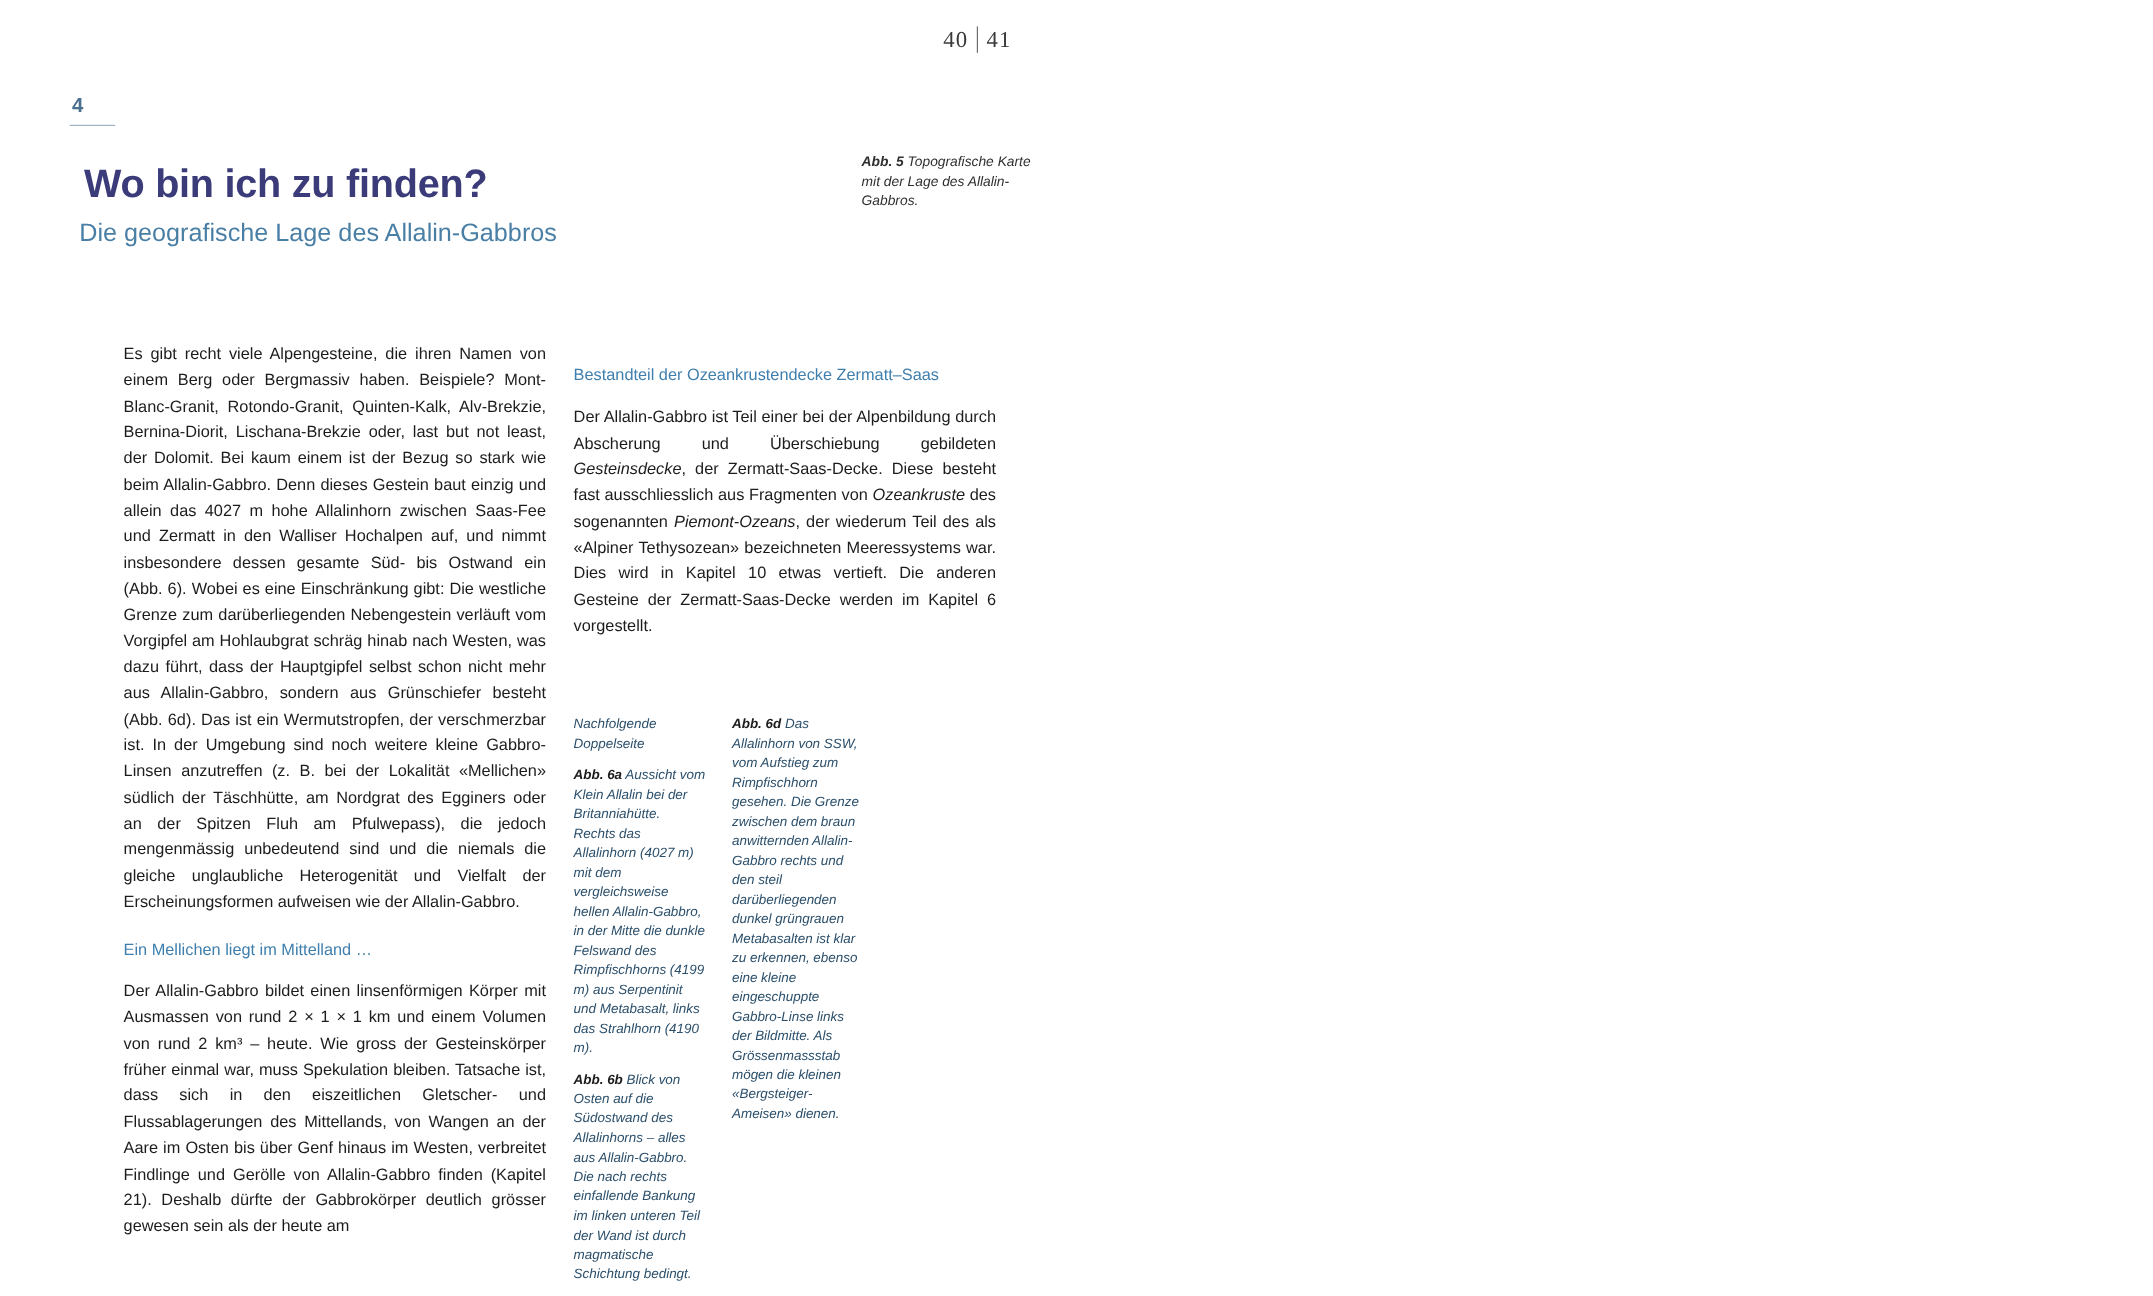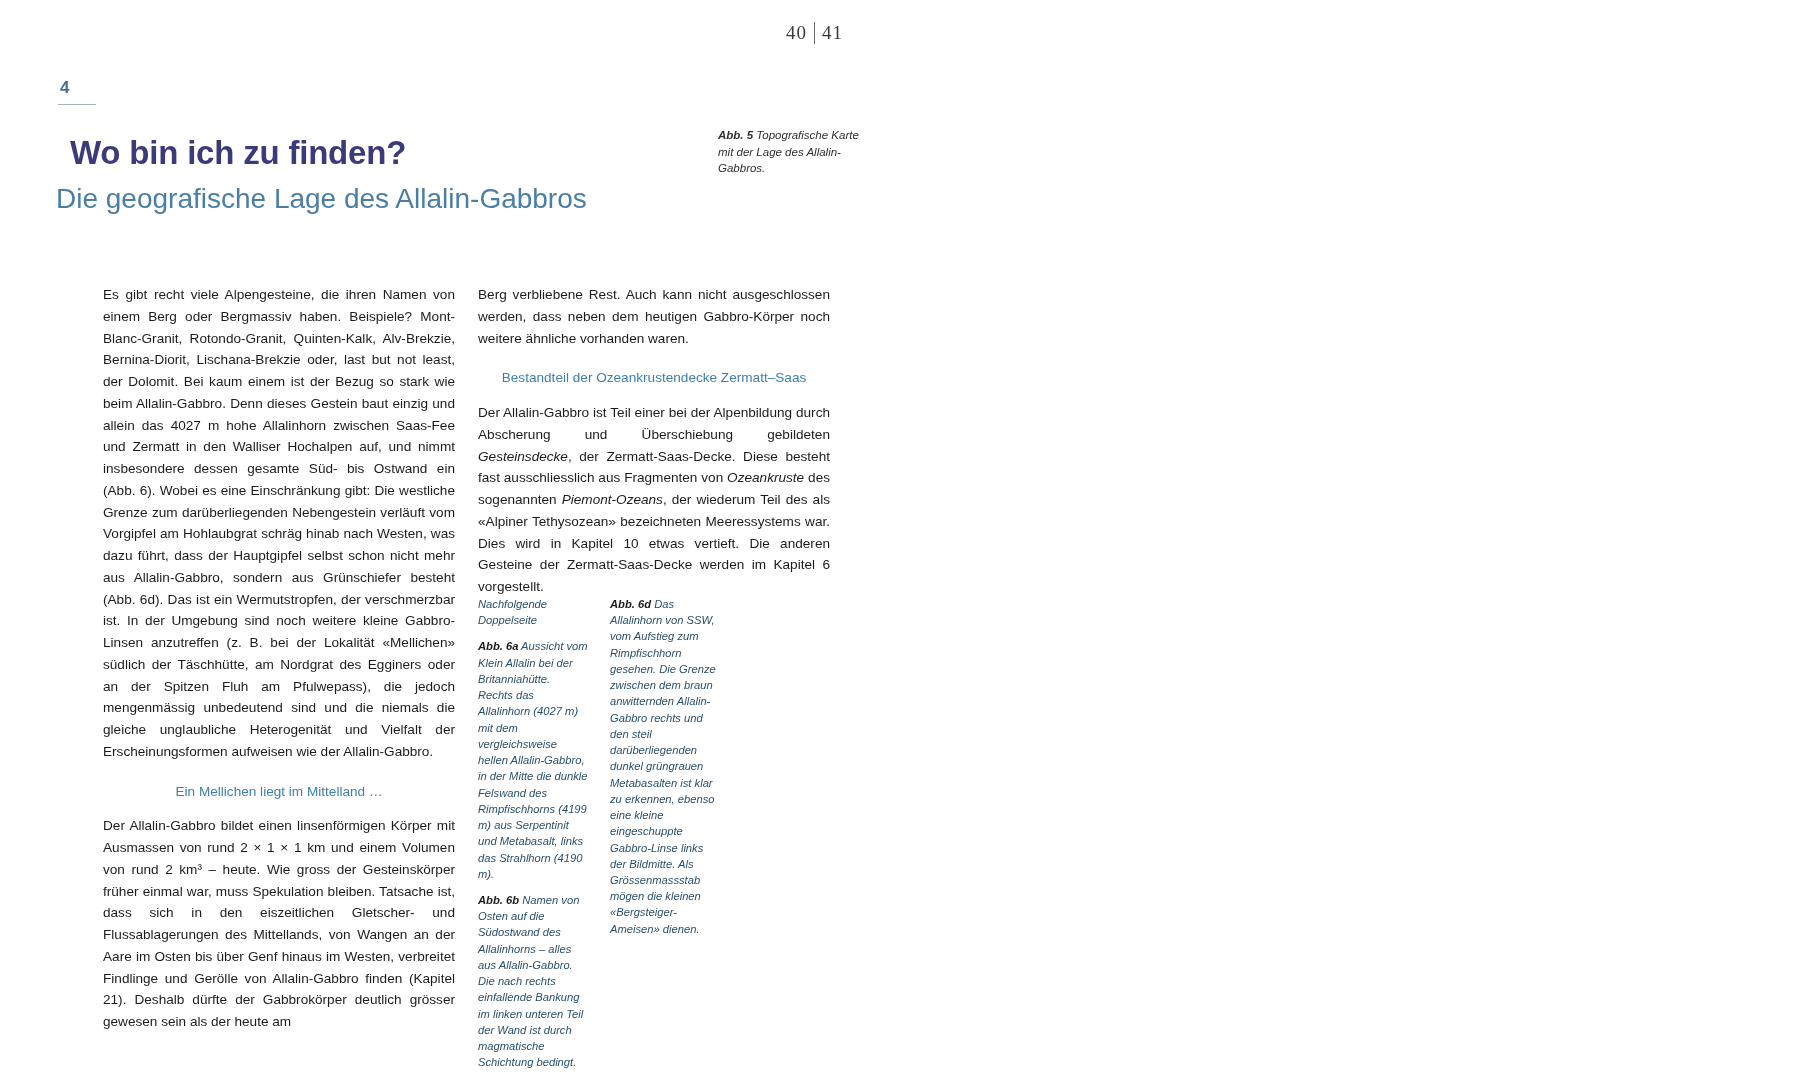--- a/index.html
+++ b/index.html
@@ -70,24 +70,24 @@
     left: 58px;
     top: 122px;
     margin: 12px;
     font-size: 33px;
     font-weight: 700;
     color: #3b3b7a;
     letter-spacing: -0.2px;
   }
   h2.subtitle {
     position: absolute;
-    left: 56px;
+    left: 66px;
     top: 183px;
     margin: 0;
-    font-size: 28px;
+    font-size: 21px;
     font-weight: 400;
     color: #4a7fa5;
   }
 
   .fig-caption-top {
     position: absolute;
     left: 718px;
     top: 127px;
     width: 155px;
     font-size: 11.5px;
@@ -108,21 +108,21 @@
   }
   .col p { margin: 0 0 13px 0; }
   .col-1 { left: 103px; }
   .col-2 { left: 478px; }
 
   .head-blue {
     color: #3f7fae;
     font-weight: 400;
     margin: 3px 0 6px 0;
     font-size: 13.6px;
-    text-align: center;
+    text-align: left;
   }
   .head-blue.spaced { margin-top: 18px; }
 
   em { font-style: italic; }
 
   
   .capcols {
     position: absolute;
     top: 600px;
     display: flex;
@@ -160,30 +160,29 @@
       <span>Topografische Karte mit der Lage des Allalin-Gabbros.</span>
     </div>
 
     <div class="col col-1">
       <p>Es gibt recht viele Alpengesteine, die ihren Namen von einem Berg oder Bergmassiv haben. Beispiele? Mont-Blanc-Granit, Rotondo-Granit, Quinten-Kalk, Alv-Brekzie, Bernina-Diorit, Lischana-Brekzie oder, last but not least, der Dolomit. Bei kaum einem ist der Bezug so stark wie beim Allalin-Gabbro. Denn dieses Gestein baut einzig und allein das 4027 m hohe Allalinhorn zwischen Saas-Fee und Zermatt in den Walliser Hochalpen auf, und nimmt insbesondere dessen gesamte Süd- bis Ostwand ein (Abb. 6). Wobei es eine Einschränkung gibt: Die westliche Grenze zum darüberliegenden Nebengestein verläuft vom Vorgipfel am Hohlaubgrat schräg hinab nach Westen, was dazu führt, dass der Hauptgipfel selbst schon nicht mehr aus Allalin-Gabbro, sondern aus Grünschiefer besteht (Abb. 6d). Das ist ein Wermutstropfen, der verschmerzbar ist. In der Umgebung sind noch weitere kleine Gabbro-Linsen anzutreffen (z. B. bei der Lokalität «Mellichen» südlich der Täschhütte, am Nordgrat des Egginers oder an der Spitzen Fluh am Pfulwepass), die jedoch mengenmässig unbedeutend sind und die niemals die gleiche unglaubliche Heterogenität und Vielfalt der Erscheinungsformen aufweisen wie der Allalin-Gabbro.</p>
       <p class="head-blue spaced">Ein Mellichen liegt im Mittelland …</p>
       <p>Der Allalin-Gabbro bildet einen linsenförmigen Körper mit Ausmassen von rund 2 × 1 × 1 km und einem Volumen von rund 2 km³ – heute. Wie gross der Gesteinskörper früher einmal war, muss Spekulation bleiben. Tatsache ist, dass sich in den eiszeitlichen Gletscher- und Flussablagerungen des Mittellands, von Wangen an der Aare im Osten bis über Genf hinaus im Westen, verbreitet Findlinge und Gerölle von Allalin-Gabbro finden (Kapitel 21). Deshalb dürfte der Gabbrokörper deutlich grösser gewesen sein als der heute am</p>
     </div>
 
     <div class="col col-2">
-      <p>Berg verbliebene Rest. Auch kann nicht ausgeschlossen werden, dass neben dem heutigen Gabbro-Körper noch weitere ähnliche vorhanden waren.</p>
       <p class="head-blue spaced">Bestandteil der Ozeankrustendecke Zermatt–Saas</p>
       <p><span>Der Allalin-Gabbro ist Teil einer bei der Alpenbildung durch Abscherung und Überschiebung gebildeten </span><em>Gesteinsdecke</em><span>, der Zermatt-Saas-Decke. Diese besteht fast ausschliesslich aus Fragmenten von </span><em>Ozeankruste</em><span> des sogenannten </span><em>Piemont-Ozeans</em><span>, der wiederum Teil des als «Alpiner Tethysozean» bezeichneten Meeressystems war. Dies wird in Kapitel 10 etwas vertieft. Die anderen Gesteine der Zermatt-Saas-Decke werden im Kapitel 6 vorgestellt.</span></p>
     </div>
 
     <div class="capcols" style="left:478px; top:596px;">
       <div class="capcol">
         <p class="cap-italic">Nachfolgende Doppelseite</p>
         <p><b>Abb. 6a</b><span> Aussicht vom Klein Allalin bei der Britanniahütte. Rechts das Allalinhorn (4027 m) mit dem vergleichsweise hellen Allalin-Gabbro, in der Mitte die dunkle Felswand des Rimpfischhorns (4199 m) aus Serpentinit und Metabasalt, links das Strahlhorn (4190 m).</span></p>
-        <p><b>Abb. 6b</b><span> Namen von Osten auf die Südostwand des Allalinhorns – alles aus Allalin-Gabbro. Die nach rechts einfallende Bankung im linken unteren Teil der Wand ist durch magmatische Schichtung bedingt.</span></p>
+        <p><b>Abb. 6b</b><span> Blick von Osten auf die Südostwand des Allalinhorns – alles aus Allalin-Gabbro. Die nach rechts einfallende Bankung im linken unteren Teil der Wand ist durch magmatische Schichtung bedingt.</span></p>
       </div>
       <div class="capcol">
         <p><b>Abb. 6d</b><span> Das Allalinhorn von SSW, vom Aufstieg zum Rimpfischhorn gesehen. Die Grenze zwischen dem braun anwitternden Allalin-Gabbro rechts und den steil darüberliegenden dunkel grüngrauen Metabasalten ist klar zu erkennen, ebenso eine kleine eingeschuppte Gabbro-Linse links der Bildmitte. Als Grössenmassstab mögen die kleinen «Bergsteiger-Ameisen» dienen.</span></p>
       </div>
     </div>
   </div>
 
   <div class="page page-right">
 
     

